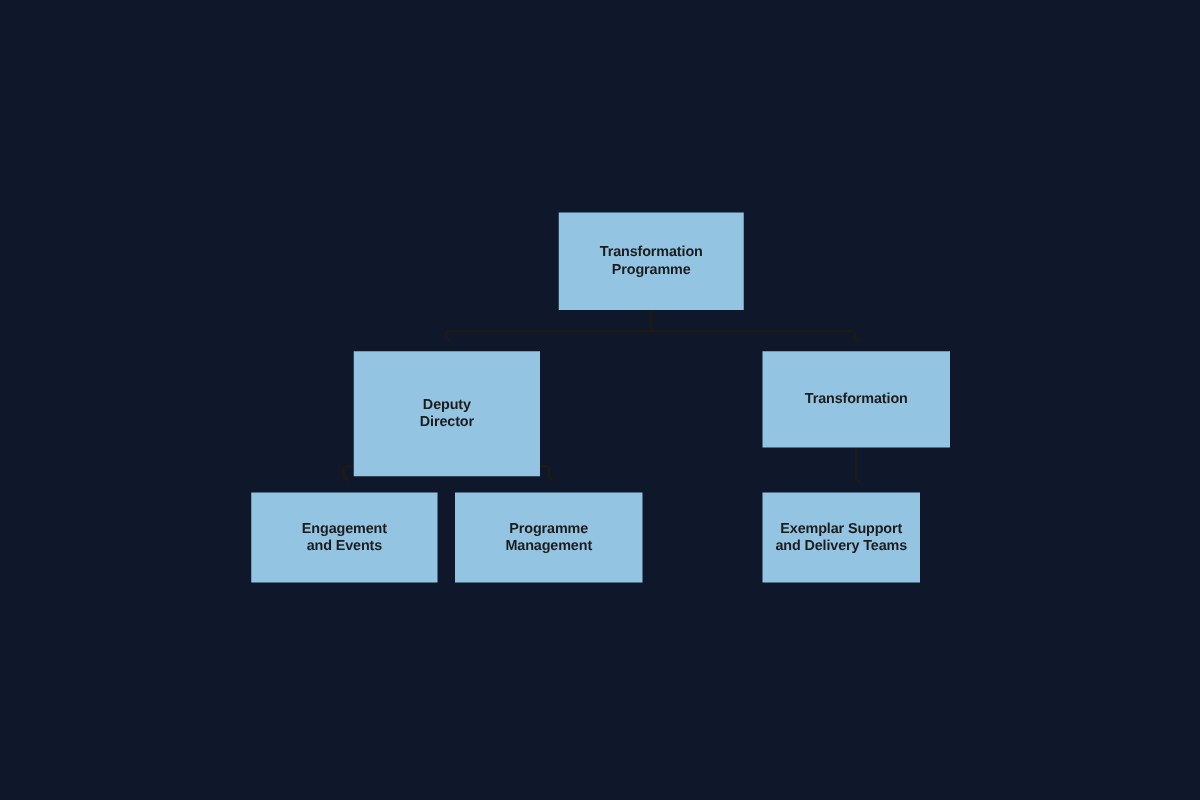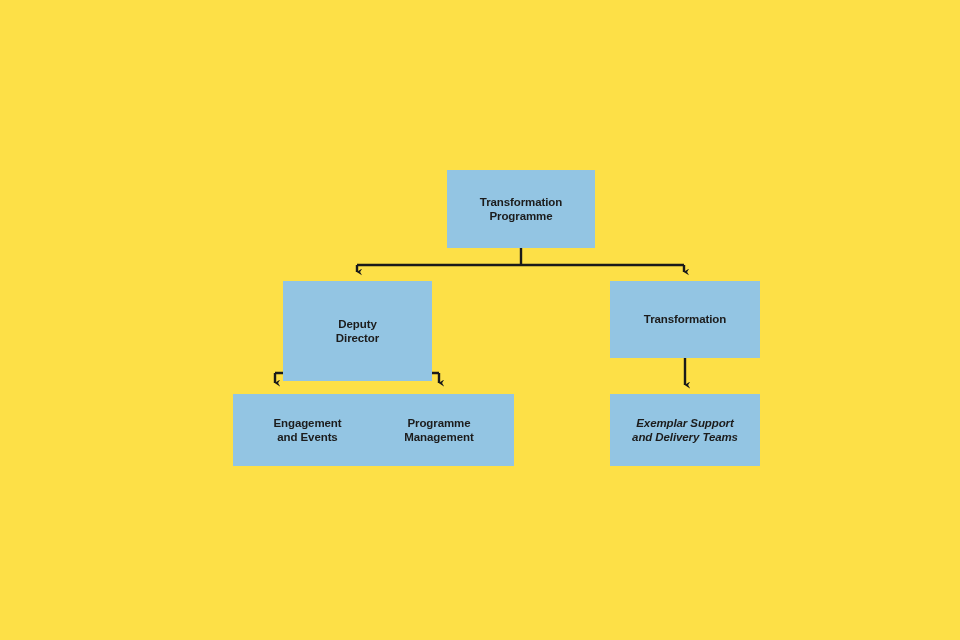--- a/index.html
+++ b/index.html
@@ -4,21 +4,21 @@
 <style>
   html, body {
     margin: 0;
     padding: 0;
     background: #ffffff;
   }
   #canvas {
     position: relative;
     width: 960px;
     height: 640px;
-    background: #fde047;
+    background: #0f172a;
     overflow: hidden;
     font-family: "Liberation Sans", sans-serif;
   }
   .org-svg {
     position: absolute;
     left: 0;
     top: 0;
     width: 960px;
     height: 640px;
   }
@@ -39,23 +39,23 @@
     color: #1c1c1c;
     letter-spacing: -0.1px;
     white-space: pre-line;
     padding: 0 6px;
   }
 
   
   #node-root        { left: 447px; top: 170px; width: 148px; height: 78px; }
   #node-deputy      { left: 283px; top: 281px; width: 149px; height: 100px; }
   #node-transform   { left: 610px; top: 281px; width: 150px; height: 77px; }
-  #node-engagement  { left: 201px; top: 394px; width: 149px; height: 72px; margin-left: 32px; }
+  #node-engagement  { left: 201px; top: 394px; width: 149px; height: 72px; }
   #node-prog-mgmt   { left: 364px; top: 394px; width: 150px; height: 72px; }
-  #node-exemplar    { left: 610px; top: 394px; width: 150px; height: 72px; font-style: italic; }
+  #node-exemplar    { left: 610px; top: 394px; width: 126px; height: 72px; }
 </style>
 </head>
 <body>
 
 <div id="canvas">
 
   <svg class="org-svg" viewBox="0 0 960 640" xmlns="http://www.w3.org/2000/svg">
     <defs>
       <marker id="arrowhead" markerWidth="7" markerHeight="6" refX="3.5" refY="5.2" orient="auto" markerUnits="userSpaceOnUse">
         <path d="M 0 0 L 3.5 5.6 L 7 0 L 3.5 2.1 Z" fill="#1a1a1a"></path>

